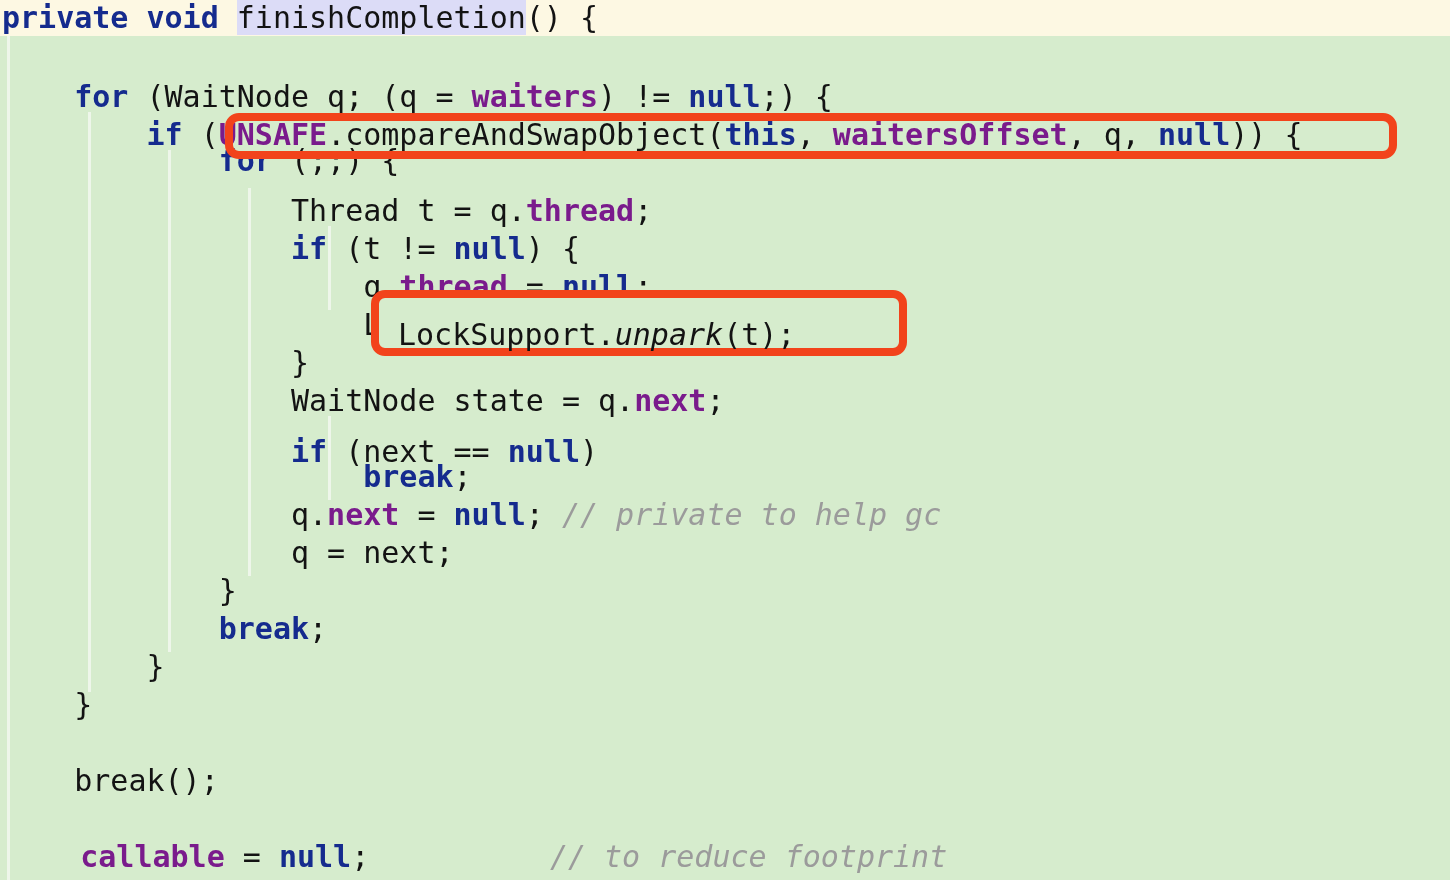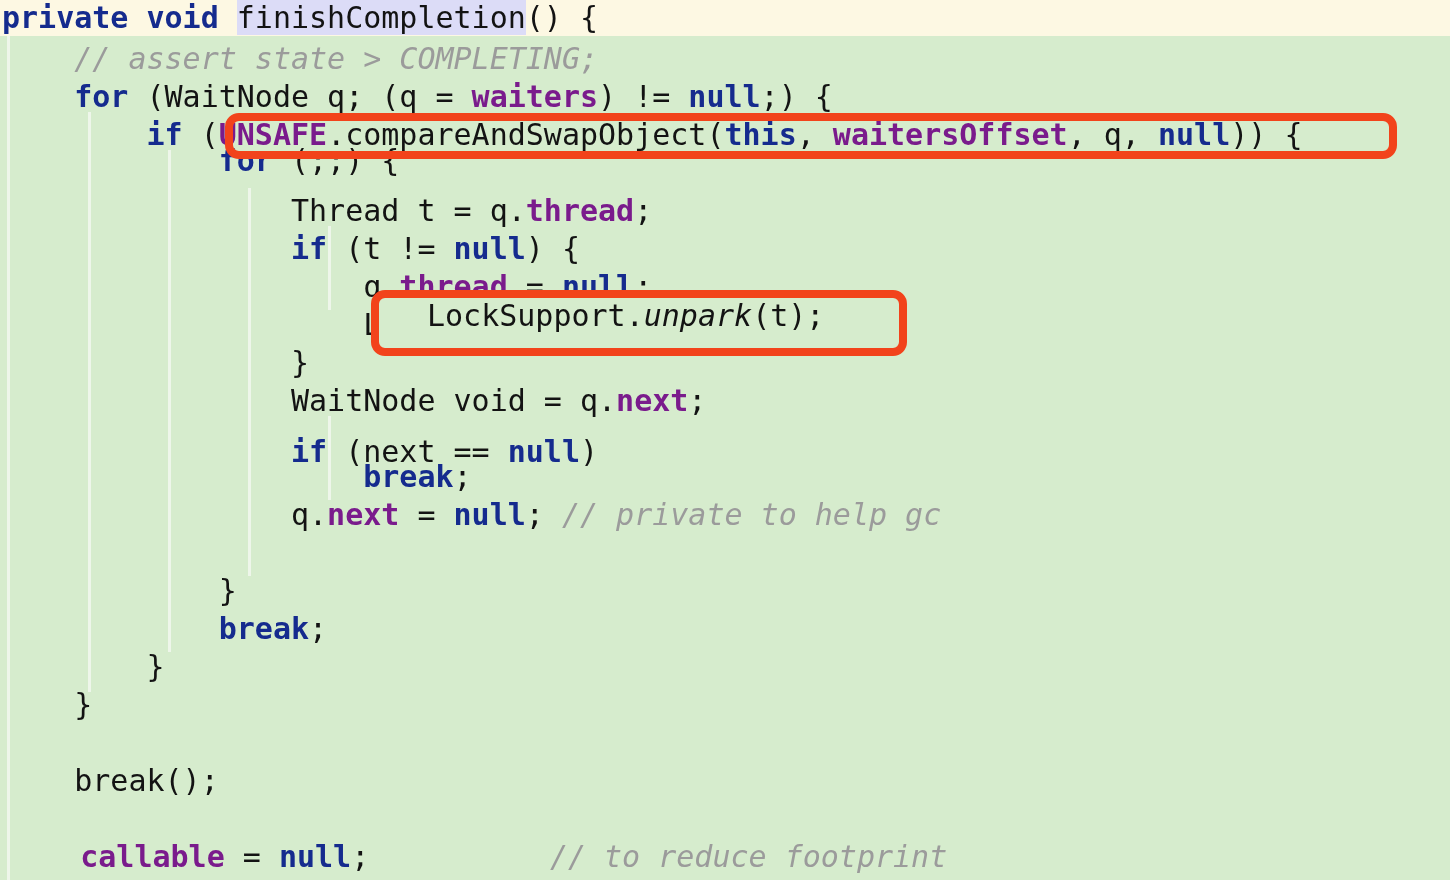--- a/index.html
+++ b/index.html
@@ -113,43 +113,43 @@
       <div class="guide" style="left: 168px; top: 150px; height: 502px;"></div>
       <div class="guide" style="left: 248px; top: 188px; height: 388px;"></div>
       <div class="guide" style="left: 328px; top: 226px; height: 84px;"></div>
       <div class="guide" style="left: 328px; top: 416px; height: 84px;"></div>
     </div>
 
   <div class="sig-band"></div>
   <div class="sig-text"><span class="kw">private</span><span class="plain"> </span><span class="kw">void</span><span class="plain"> </span><span class="plain hl-method">finishCompletion</span><span class="plain">() {</span></div>
 
   <div id="code-lines">
-      <div class="code-line" style="top: 40px;"><span class="plain">    </span><span class="cmt">// assert state &gt; COMPLETING;</span></div>
+      <div class="code-line" style="top: 40px;"><span class="plain">    </span></div>
       <div class="code-line" style="top: 78px;"><span class="plain">    </span><span class="kw">for</span><span class="plain"> (WaitNode q; (q = </span><span class="fld">waiters</span><span class="plain">) != </span><span class="kw">null</span><span class="plain">;) {</span></div>
       <div class="code-line" style="top: 116px;"><span class="plain">        </span><span class="kw">if</span><span class="plain"> (</span><span class="fldi">UNSAFE</span><span class="plain">.compareAndSwapObject(</span><span class="kw">this</span><span class="plain">, </span><span class="fldi">waitersOffset</span><span class="plain">, q, </span><span class="kw">null</span><span class="plain">)) {</span></div>
       <div class="code-line" style="top: 142px;"><span class="plain">            </span><span class="kw">for</span><span class="plain"> (;;) {</span></div>
       <div class="code-line" style="top: 192px;"><span class="plain">                </span><span class="plain">Thread t = q.</span><span class="fld">thread</span><span class="plain">;</span></div>
       <div class="code-line" style="top: 230px;"><span class="plain">                </span><span class="kw">if</span><span class="plain"> (t != </span><span class="kw">null</span><span class="plain">) {</span></div>
       <div class="code-line" style="top: 268px;"><span class="plain">                    </span><span class="plain">q.</span><span class="fld">thread</span><span class="plain"> = </span><span class="kw">null</span><span class="plain">;</span></div>
       <div class="code-line" style="top: 306px;"><span class="plain">                    </span><span class="plain">LockSupport.</span><span class="ital">unpark</span><span class="plain">(t);</span></div>
       <div class="code-line" style="top: 344px;"><span class="plain">                </span><span class="plain">}</span></div>
-      <div class="code-line" style="top: 382px;"><span class="plain">                </span><span class="plain">WaitNode void = q.</span><span class="fld">next</span><span class="plain">;</span></div>
+      <div class="code-line" style="top: 382px;"><span class="plain">                </span><span class="plain">WaitNode state = q.</span><span class="fld">next</span><span class="plain">;</span></div>
       <div class="code-line" style="top: 433px;"><span class="plain">                </span><span class="kw">if</span><span class="plain"> (next == </span><span class="kw">null</span><span class="plain">)</span></div>
       <div class="code-line" style="top: 458px;"><span class="plain">                    </span><span class="kw">break</span><span class="plain">;</span></div>
       <div class="code-line" style="top: 496px;"><span class="plain">                </span><span class="plain">q.</span><span class="fld">next</span><span class="plain"> = </span><span class="kw">null</span><span class="plain">; </span><span class="cmt">// private to help gc</span></div>
-      <div class="code-line" style="top: 534px;"><span class="plain">                </span></div>
+      <div class="code-line" style="top: 534px;"><span class="plain">                </span><span class="plain">q = next;</span></div>
       <div class="code-line" style="top: 572px;"><span class="plain">            </span><span class="plain">}</span></div>
       <div class="code-line" style="top: 610px;"><span class="plain">            </span><span class="kw">break</span><span class="plain">;</span></div>
       <div class="code-line" style="top: 648px;"><span class="plain">        </span><span class="plain">}</span></div>
       <div class="code-line" style="top: 686px;"><span class="plain">    </span><span class="plain">}</span></div>
       <div class="code-line" style="top: 724px;">&nbsp;</div>
       <div class="code-line" style="top: 762px;"><span class="plain">    </span><span class="plain">break();</span></div>
       <div class="code-line" style="top: 800px;">&nbsp;</div>
       <div class="code-line" style="top: 838px; padding-left: 8px;"><span class="plain">    </span><span class="fld">callable</span><span class="plain"> = </span><span class="kw">null</span><span class="plain">;          </span><span class="cmt">// to reduce footprint</span></div>
     </div>
 
   <div id="annotations">
       <div class="redbox" style="left: 225px; top: 113px; width: 1172px; height: 46px;"></div>
       <div class="redbox filled" style="left: 371px; top: 290px; width: 536px; height: 66px;"></div>
-      <div class="redbox-text plain" style="left: 398px; top: 297px; margin-left: 29px;"><span class="plain">LockSupport.</span><span class="ital">unpark</span><span class="plain">(t);</span></div>
+      <div class="redbox-text plain" style="left: 398px; top: 316px;"><span class="plain">LockSupport.</span><span class="ital">unpark</span><span class="plain">(t);</span></div>
     </div>
 
 </div>
 
 </body></html>

